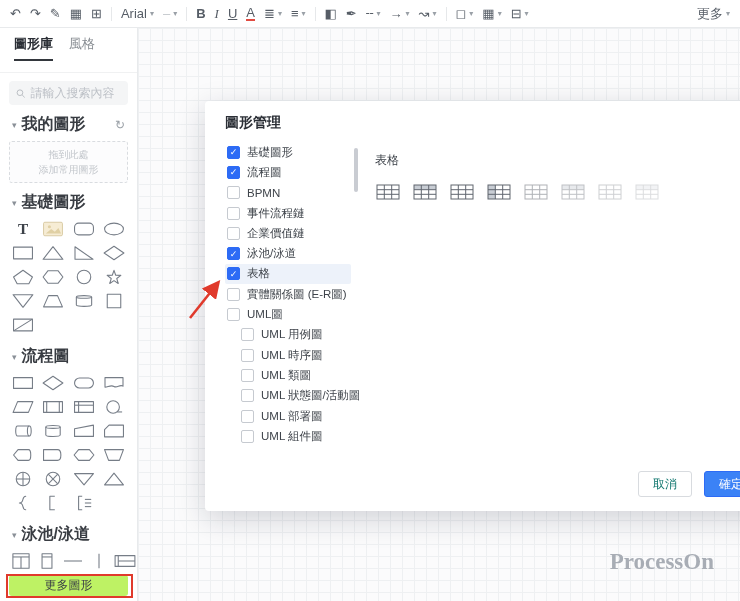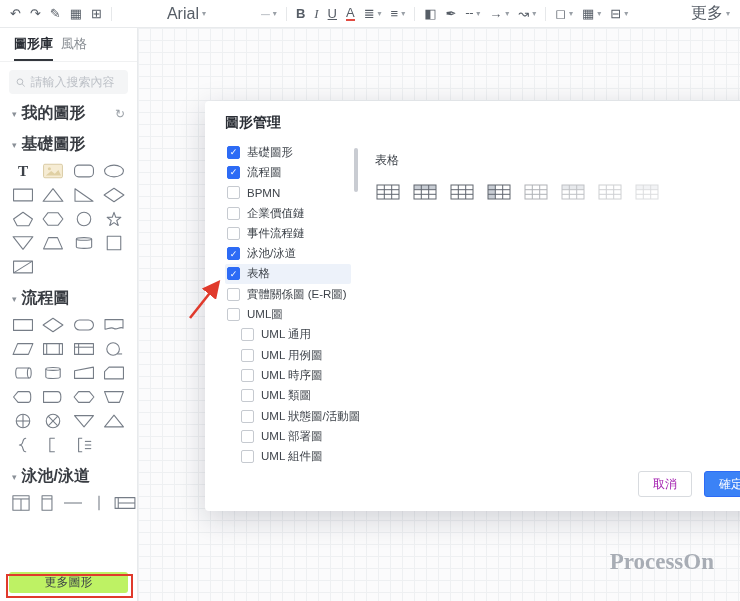--- a/index.html
+++ b/index.html
@@ -11,29 +11,29 @@
   .toolbar { position:absolute; left:0; top:0; width:740px; height:28px; background:#fff;
              border-bottom:1px solid #e8eaec; display:flex; align-items:center; gap:9px;
              padding:0 10px; font-size:12px; color:#565d66; z-index:2; }
   .tb-btn { display:flex; align-items:center; gap:2px; cursor:pointer; white-space:nowrap; }
   .tb-btn.disabled { color:#c3c7cc; }
   .tb-glyph { font-size:13px; line-height:1; }
   .tb-glyph.bold { font-weight:700; }
   .tb-glyph.italic { font-style:italic; font-family:"Liberation Serif", serif; }
   .tb-glyph.underline { text-decoration:underline; }
   .tb-glyph.acolor { border-bottom:2px solid #e14b41; }
-  .tb-label { font-size:16px;margin-left:46px; }
+  .tb-label { font-size:13px; }
   .tb-caret { font-size:8px; color:#9aa0a7; margin-left:1px; }
   .tb-sep { width:1px; height:14px; background:#e6e8ea; flex:none; }
   .tb-more { margin-left:auto; display:flex; align-items:center; gap:2px; cursor:pointer;justify-content:center; }
 
   
   .sidebar { position:absolute; left:0; top:28px; width:138px; bottom:0; background:#fff;
              border-right:1px solid #e8eaec; display:flex; flex-direction:column; z-index:2; }
-  .tabs { display:flex; gap:8px; padding:7px 14px 0; border-bottom:1px solid #f0f1f2; flex:none; }
+  .tabs { display:flex; gap:16px; padding:7px 14px 11px; border-bottom:1px solid #f0f1f2; flex:none; }
   .tab { font-size:13px; color:#878c92; padding-bottom:6px; cursor:pointer; border-bottom:2px solid transparent; }
   .tab.active { color:#2b2f36; font-weight:bold; border-bottom:2px solid #33373d; }
   .search { margin:8px 9px 2px; background:#f4f5f6; border-radius:4px; height:24px;
             display:flex; align-items:center; gap:5px; padding:0 7px; flex:none; }
   .search-input { border:none; background:transparent; outline:none; font-size:12px; width:100%;
                   color:#555; font-family:inherit; }
   .search-input::placeholder { color:#bdc1c7; }
   .sec-head { display:flex; align-items:center; gap:5px; padding:7px 12px 3px; }
   .sec-caret { font-size:9px; color:#8a9097; }
   .sec-title { font-size:16px; font-weight:bold; color:#383c42; }
@@ -75,21 +75,21 @@
   .cb { width:13px; height:13px; border:1px solid #c6cad0; border-radius:2px; background:#fff;
         display:flex; align-items:center; justify-content:center; font-size:9px; color:#fff; flex:none; }
   .cb.on { background:#2d6bf5; border-color:#2d6bf5; }
   .cat-scroll { width:4px; height:44px; background:#c9ccd2; border-radius:2px; margin:6px 3px 0 3px; flex:none; }
   .preview { flex:1; padding:4px 0 0 14px; }
   .group-title { font-size:12px; color:#3f444b; margin:6px 0 13px; }
   .preview-row { display:flex; gap:11px; align-items:center; }
   .prev-cell { width:26px; height:20px; cursor:pointer; }
   .modal-foot { display:flex; justify-content:flex-end; gap:12px; padding:0 20px 14px; flex:none; }
   .btn { height:26px; padding:0 14px; border-radius:3px; font-size:12px; border:1px solid #d8dbdf;
-         background:#fff; color:#a21caf; font-family:inherit; cursor:pointer; }
+         background:#fff; color:#0f766e; font-family:inherit; cursor:pointer; }
   .btn.confirm { background:#3b82f6; border-color:#2d6bf5; color:#fff; }
 
   
   .annot { position:absolute; left:0; top:0; width:740px; height:601px; pointer-events:none; z-index:30; }
   .annot-rect { position:absolute; left:6px; top:574px; width:127px; height:24px;
                 border:2px solid #e03a2c; z-index:30; pointer-events:none; }
 </style>
 </head>
 <body>
 
@@ -196,20 +196,24 @@
       </svg>
       <input class="search-input" placeholder="請輸入搜索內容" style="">
     </div>
 
     <div class="section">
       <div class="sec-head">
         <span class="sec-caret">▾</span>
         <span class="sec-title">我的圖形</span>
         <span class="refresh">↻</span>
       </div>
+      <div class="dropzone">
+        <div>拖到此處</div>
+        <div>添加常用圖形</div>
+      </div>
     </div>
 
     <div class="section">
       <div class="sec-head">
         <span class="sec-caret">▾</span>
         <span class="sec-title">基礎圖形</span>
       </div>
       <div class="grid">
           <div class="shape-cell">
             <svg viewBox="0 0 26 20" width="24" height="18">
@@ -501,45 +505,41 @@
           <div class="cat-row">
             <span class="cb on">✓</span>
             <span class="cat-label">流程圖</span>
           </div>
           <div class="cat-row">
             <span class="cb"></span>
             <span class="cat-label">BPMN</span>
           </div>
           <div class="cat-row">
             <span class="cb"></span>
+            <span class="cat-label">事件流程鏈</span>
+          </div>
+          <div class="cat-row">
+            <span class="cb"></span>
             <span class="cat-label">企業價值鏈</span>
-          </div>
-          <div class="cat-row">
-            <span class="cb"></span>
-            <span class="cat-label">事件流程鏈</span>
           </div>
           <div class="cat-row">
             <span class="cb on">✓</span>
             <span class="cat-label">泳池/泳道</span>
           </div>
           <div class="cat-row hl">
             <span class="cb on">✓</span>
             <span class="cat-label">表格</span>
           </div>
           <div class="cat-row">
             <span class="cb"></span>
             <span class="cat-label">實體關係圖 (E-R圖)</span>
           </div>
           <div class="cat-row">
             <span class="cb"></span>
             <span class="cat-label">UML圖</span>
-          </div>
-          <div class="cat-row ind">
-            <span class="cb"></span>
-            <span class="cat-label">UML 通用</span>
           </div>
           <div class="cat-row ind">
             <span class="cb"></span>
             <span class="cat-label">UML 用例圖</span>
           </div>
           <div class="cat-row ind">
             <span class="cb"></span>
             <span class="cat-label">UML 時序圖</span>
           </div>
           <div class="cat-row ind">

